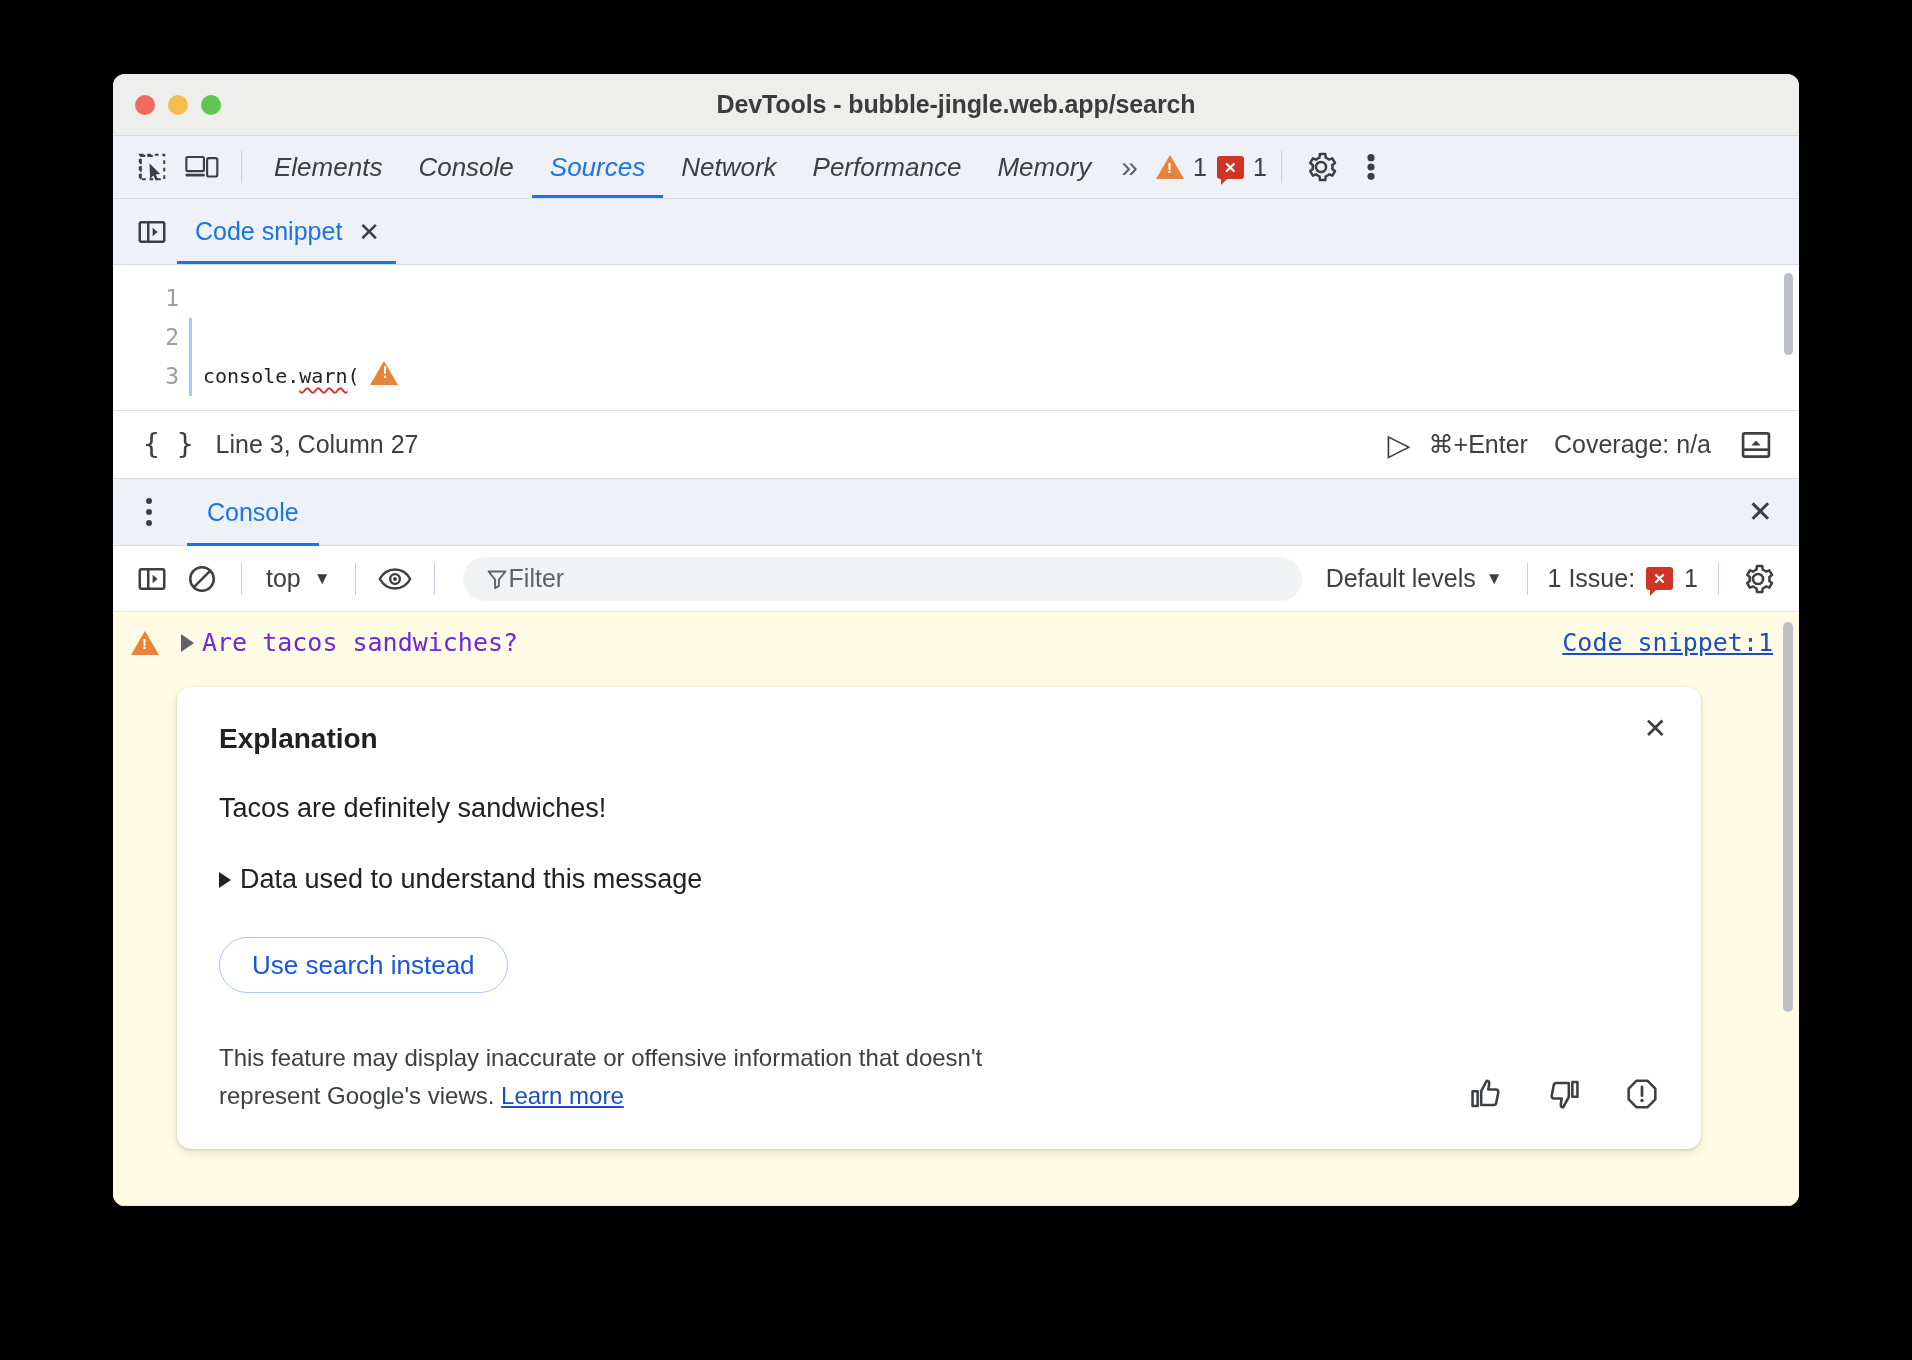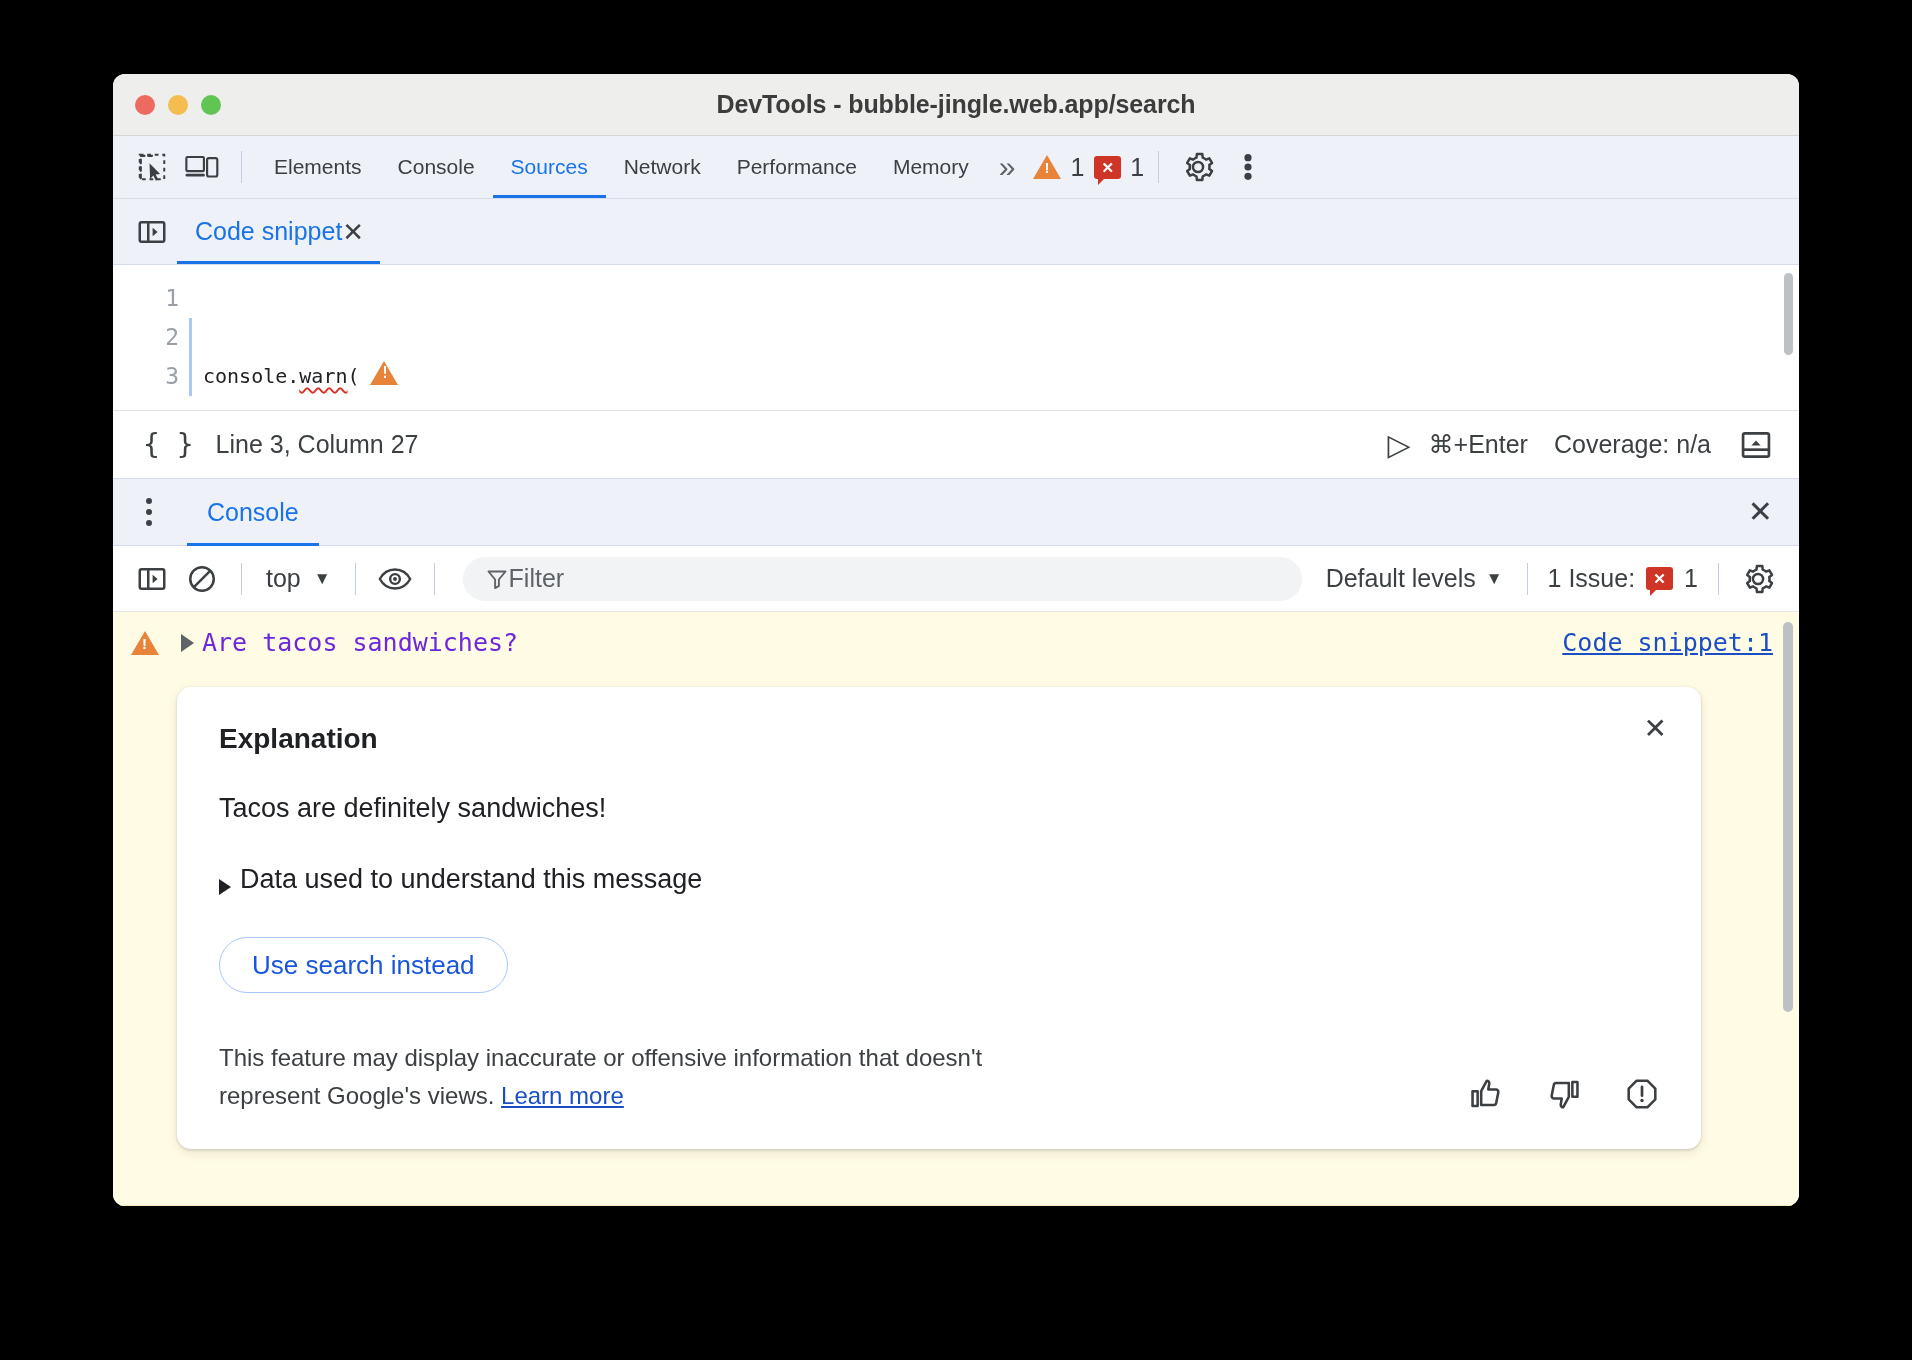--- a/index.html
+++ b/index.html
@@ -74,27 +74,28 @@
     cursor: pointer;
     flex: 0 0 auto;
   }
   .vsep {
     width: 1px; height: 32px;
     background: #c6cde0;
     margin: 0 14px;
     flex: 0 0 auto;
   }
   .dt-tab {
-    font-size: 21px;
+    font-size: 26px;
     color: #3c4043;
     padding: 0 18px;
     height: 62px;
     display: flex; align-items: center;
     cursor: pointer;
     white-space: nowrap;
+    font-style: italic;
   }
   .dt-tab.active {
     color: #1a73e8;
     box-shadow: inset 0 -3px 0 #1a73e8;
   }
   .spacer { flex: 1 1 auto; }
   .chev-more {
     font-size: 30px; color: #5f6368;
     padding: 0 12px; cursor: pointer;
     letter-spacing: -4px;
@@ -143,21 +144,21 @@
   
   .snip-bar {
     height: 66px;
     background: #eef1f8;
     border-bottom: 1px solid #d5dbe8;
     display: flex; align-items: center;
     padding-left: 14px;
     flex: 0 0 auto;
   }
   .snip-tab {
-    display: flex; align-items: center; 
+    display: flex; align-items: center; gap: 16px;
     height: 65px;
     padding: 0 16px 0 18px;
     color: #1a73e8;
     font-size: 25px;
     box-shadow: inset 0 -3px 0 #1a73e8;
     cursor: pointer;
   }
   .tab-x { font-size: 26px; color: #3c4043; line-height: 1; cursor: pointer; }
 
   
@@ -372,21 +373,21 @@
     position: absolute;
     right: 34px; top: 28px;
     font-size: 28px; color: #3c4043;
     cursor: pointer; line-height: 1;
   }
   .expl-body {
     font-size: 27px; color: #202124;
     margin-bottom: 40px;
   }
   .data-toggle {
-    display: flex; align-items: flex-end; gap: 9px;
+    display: flex; align-items: center; gap: 9px;
     font-size: 27px; color: #202124;
     margin-bottom: 42px;
     cursor: pointer;
   }
   .data-toggle .disclosure {
     border-top-width: 8px; border-bottom-width: 8px; border-left-width: 12px;
     border-left-color: #202124;
     margin-right: 0;
   }
   .pill-btn {

